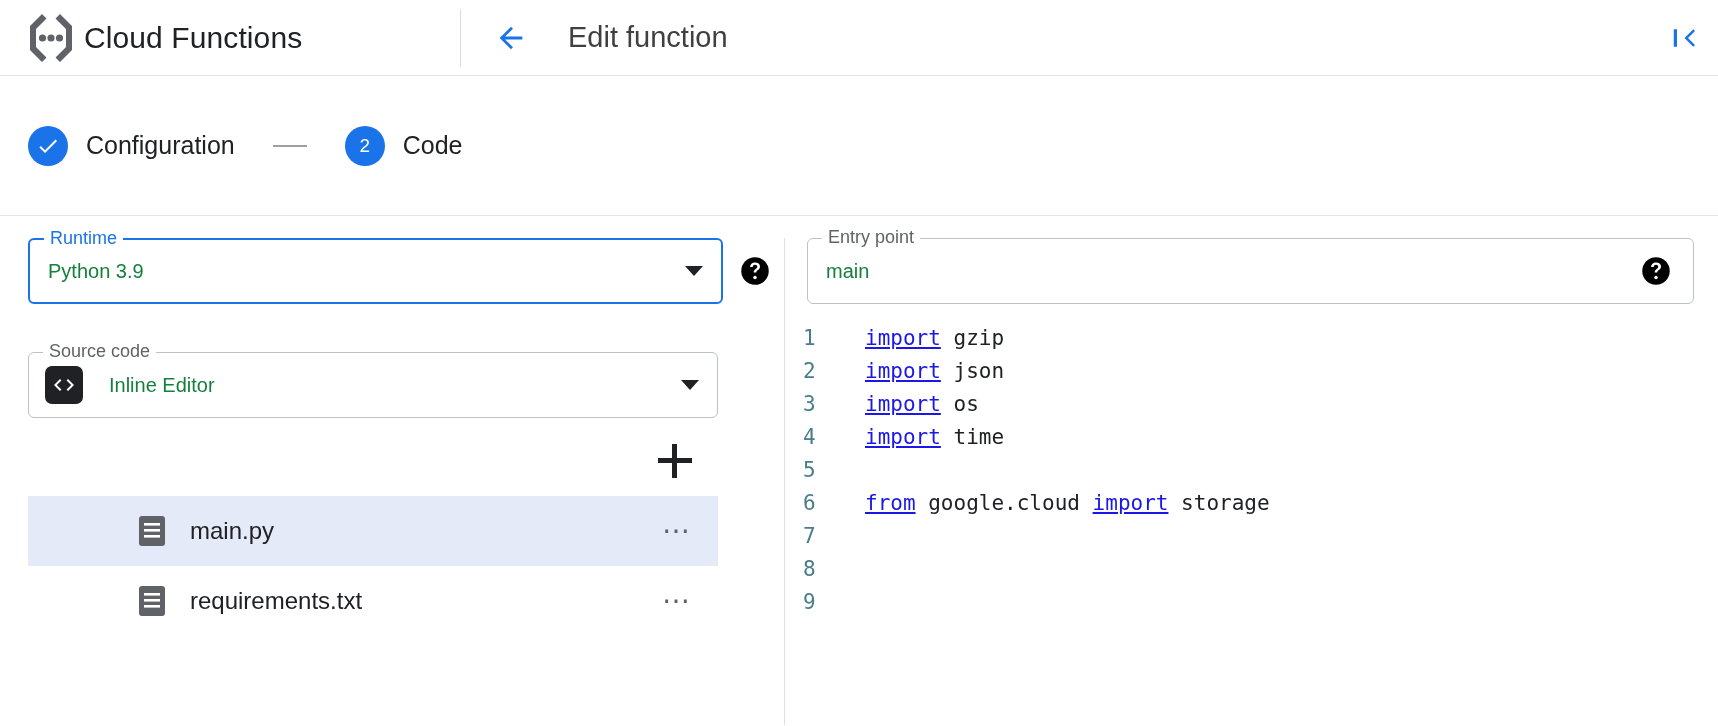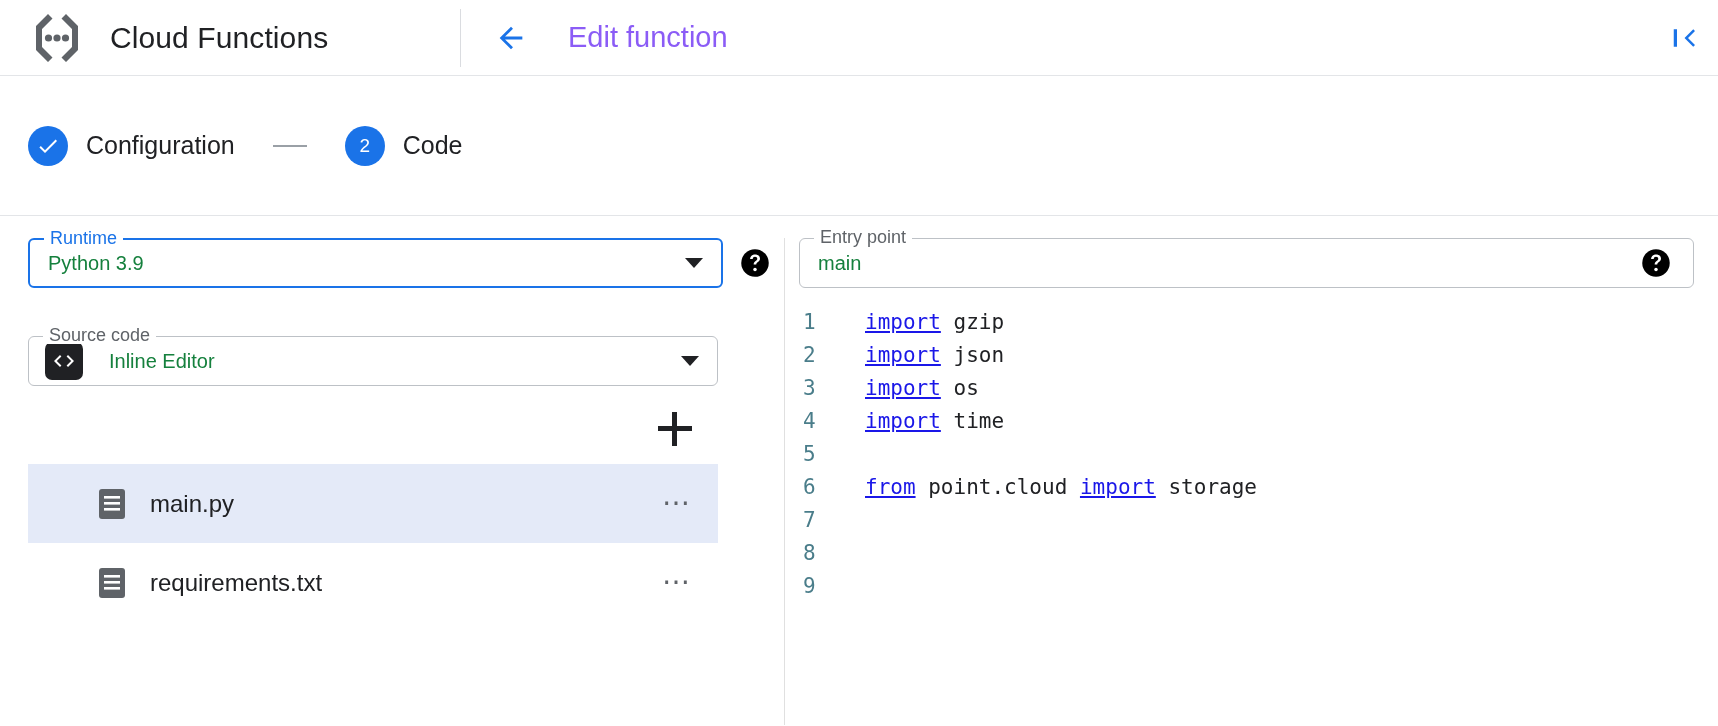--- a/index.html
+++ b/index.html
@@ -15,22 +15,22 @@
     position: relative;
     height: 76px;
     display: flex;
     align-items: center;
     border-bottom: 1px solid #e3e5e8;
     background: #fff;
   }
   .brand {
     display: flex;
     align-items: center;
-    gap: 24px;
-    padding-left: 28px;
+    gap: 4px;
+    padding-left: 22px;
     width: 460px;
     height: 100%;
   }
   .brand-logo { width: 58px; height: 58px; flex: none; }
   .brand-title {
     font-size: 30px;
     color: #202124;
     letter-spacing: .1px;
     white-space: nowrap;
   }
@@ -42,21 +42,21 @@
   }
   .header-nav {
     display: flex;
     align-items: center;
     gap: 40px;
     padding-left: 33px;
   }
   .back-arrow { width: 34px; height: 34px; cursor: pointer; }
   .page-title {
     font-size: 29px;
-    color: #8b5cf6;
+    color: #404040;
     white-space: nowrap;
   }
   .collapse-btn {
     position: absolute;
     right: 18px;
     top: 50%;
     transform: translateY(-50%);
     width: 30px; height: 30px;
     cursor: pointer;
   }
@@ -114,21 +114,21 @@
   .right-pane {
     flex: 1;
     position: relative;
     border-left: 1px solid #e0e0e0;
     margin-left: 14px;
   }
 
   
   .field {
     position: relative;
-    height: 50px;
+    height: 66px;
     border: 1px solid #bdc1c6;
     border-radius: 6px;
     background: #fff;
     display: flex;
     align-items: center;
     padding: 0 18px;
     cursor: pointer;
   }
   .field.focused {
     border: 2px solid #1a73e8;
@@ -171,21 +171,21 @@
     width: 742px;
   }
   .runtime-row .field { flex: 1; }
 
   .entry-row {
     display: flex;
     align-items: center;
     padding: 0 24px 0 14px;
     gap: 17px;
   }
-  .entry-row .field { flex: 1; padding-right: 92px; }
+  .entry-row .field { flex: 1; padding-right: 92px; margin-left: 8px; }
   .entry-row .help-inside {
     position: absolute;
     right: 22px;
     width: 30px; height: 30px;
   }
 
   .source-field {
     width: 690px;
     margin-top: 48px;
     padding-left: 16px;
@@ -219,24 +219,24 @@
     content: "";
     position: absolute;
     background: #202124;
   }
   .add-btn::before { left: 0; top: 14px; width: 34px; height: 5px; }
   .add-btn::after  { top: 0; left: 14px; width: 5px; height: 34px; }
 
   
   .file-list { width: 690px; margin-top: 18px; }
   .file-row {
-    height: 79px;
-    display: flex;
-    align-items: center;
-    padding-left: 70px;
+    height: 70px;
+    display: flex;
+    align-items: center;
+    padding-left: 110px;
     padding-right: 26px;
     cursor: pointer;
     position: relative;
   }
   .file-row.selected { background: #e4eaf8; }
   .file-icon { width: 28px; height: 32px; flex: none; margin-right: 24px; }
   .file-name {
     font-size: 24px;
     color: #202124;
     white-space: nowrap;
@@ -401,20 +401,20 @@
         </span>
       </div>
     </div>
 
     <div class="editor" id="code-editor">
         <div class="code-line"><span class="ln">1</span><span><span class="tok-kw">import</span><span class="tok-id"> gzip</span></span></div>
         <div class="code-line"><span class="ln">2</span><span><span class="tok-kw">import</span><span class="tok-id"> json</span></span></div>
         <div class="code-line"><span class="ln">3</span><span><span class="tok-kw">import</span><span class="tok-id"> os</span></span></div>
         <div class="code-line"><span class="ln">4</span><span><span class="tok-kw">import</span><span class="tok-id"> time</span></span></div>
         <div class="code-line"><span class="ln">5</span><span></span></div>
-        <div class="code-line"><span class="ln">6</span><span><span class="tok-kw">from</span><span class="tok-id"> point.cloud </span><span class="tok-kw">import</span><span class="tok-id"> storage</span></span></div>
+        <div class="code-line"><span class="ln">6</span><span><span class="tok-kw">from</span><span class="tok-id"> google.cloud </span><span class="tok-kw">import</span><span class="tok-id"> storage</span></span></div>
         <div class="code-line"><span class="ln">7</span></div>
         <div class="code-line"><span class="ln">8</span><span></span></div>
         <div class="code-line"><span class="ln">9</span><span></span></div>
       </div>
   </div>
 
 </div>
 
 </body></html>

